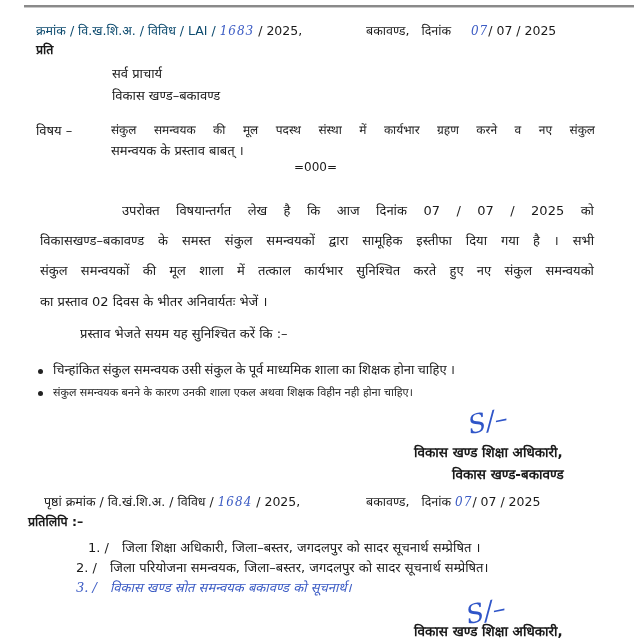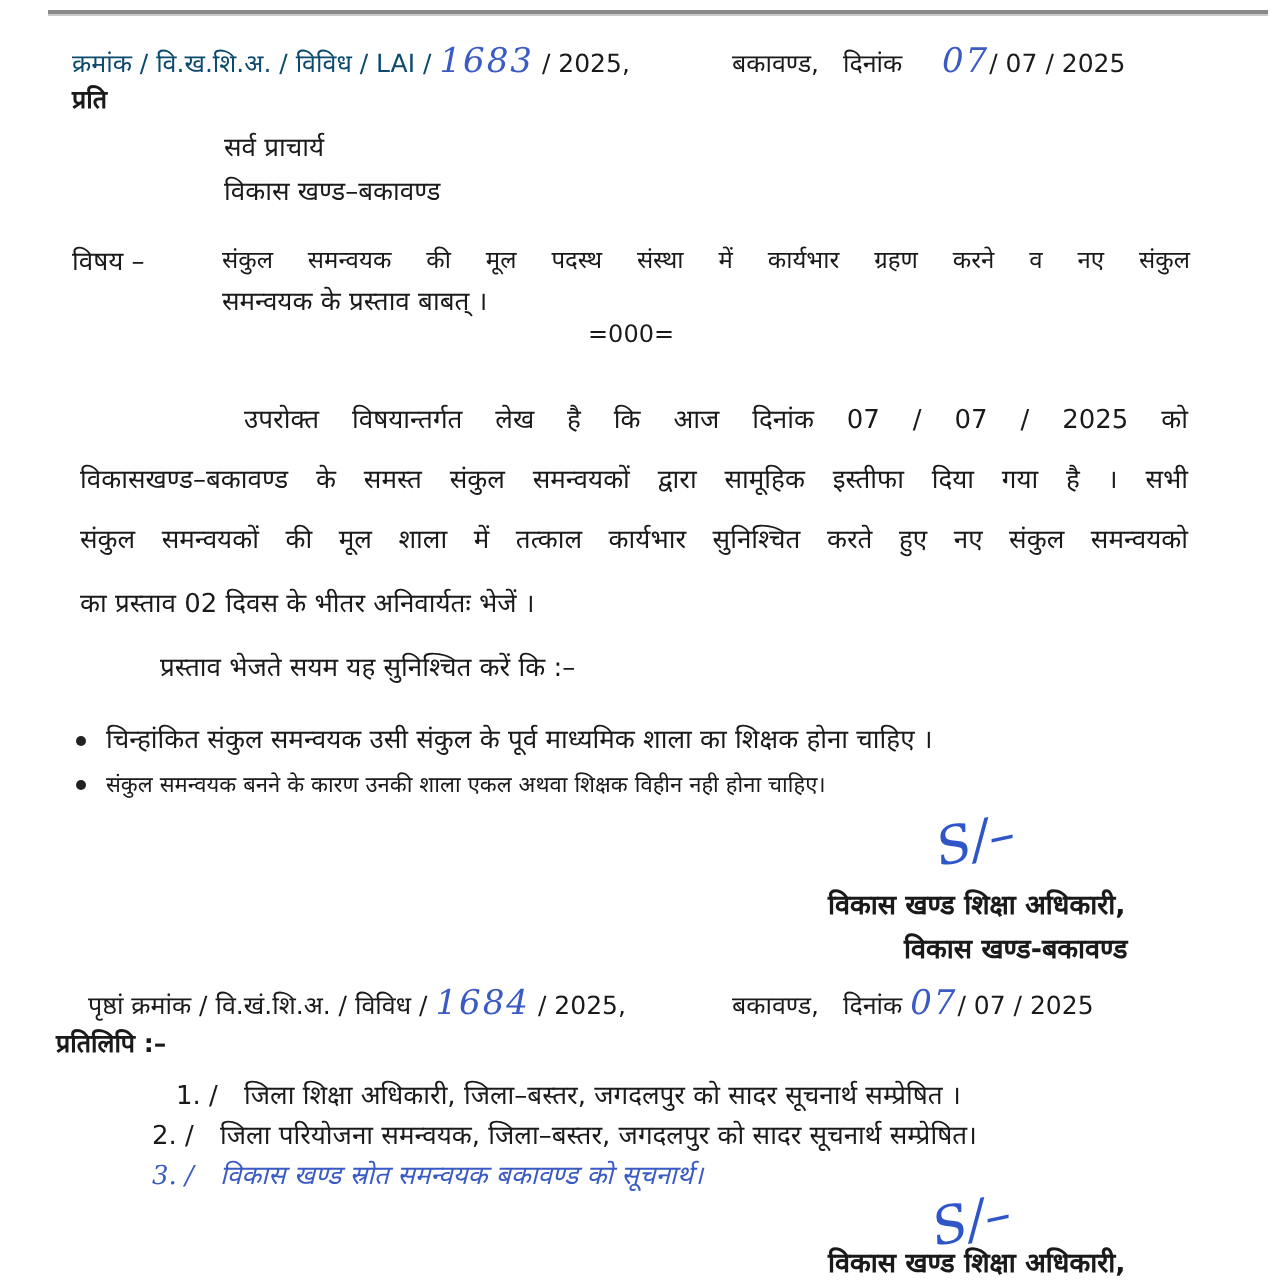--- a/index.html
+++ b/index.html
@@ -12,21 +12,21 @@
   }
   .page { position: absolute; left: 0; top: 0; width: 637px; height: 641px; }
   .top-rule {
     position: absolute; left: 24px; top: 5px; width: 610px; height: 2px;
     background: #8a8a8a; border-bottom: 1px solid #c9c9c9;
   }
   .abs { position: absolute; white-space: nowrap; }
   .t { font-size: 12.5px; line-height: 16px; }
   .faint { color: #0c4a6e; }
   .hand { color: #3b5bc4; font-style: italic; font-family: "DejaVu Serif", serif; }
-  .hand-num { font-size: 17px; letter-spacing: 1px; }
+  .hand-num { font-size: 12px; letter-spacing: 1px; }
   .body-line { position: absolute; left: 40px; width: 554px; font-size: 13px; line-height: 18px; text-align: justify; text-align-last: justify; white-space: nowrap; }
   .bullet-dot { display: inline-block; width: 5px; height: 5px; border-radius: 50%; background: #222; margin-right: 10px; vertical-align: middle; }
   .sig {
     position: absolute; color: #2f55c8; font-family: "DejaVu Serif", serif;
     font-style: italic; font-size: 26px; transform: rotate(-12deg);
   }
 </style>
 </head>
 <body>
 
@@ -55,21 +55,21 @@
 
   <div class="abs" style="left:294px; top:160px; font-size:12px;">=000=</div>
 
   <div class="body-line" style="top:202px; left:122px; width:472px;">उपरोक्त विषयान्तर्गत लेख है कि आज दिनांक 07 / 07 / 2025 को</div>
   <div class="body-line" style="top:232px;">विकासखण्ड–बकावण्ड के समस्त संकुल समन्वयकों द्वारा सामूहिक इस्तीफा दिया गया है । सभी</div>
   <div class="body-line" style="top:262px;">संकुल समन्वयकों की मूल शाला में तत्काल कार्यभार सुनिश्चित करते हुए नए संकुल समन्वयको</div>
   <div class="abs" style="left:40px; top:292px; font-size:13px;">का प्रस्ताव 02 दिवस के भीतर अनिवार्यतः भेजें ।</div>
 
   <div class="abs" style="left:80px; top:324px; font-size:13px;">प्रस्ताव भेजते सयम यह सुनिश्चित करें कि :–</div>
 
-  <div class="abs" style="left:38px; top:360px; font-size:13px;">
+  <div class="abs" style="left:38px; top:360px; font-size:13px;font-family:Liberation Serif, serif;">
     <span class="bullet-dot"></span><span>चिन्हांकित संकुल समन्वयक उसी संकुल के पूर्व माध्यमिक शाला का शिक्षक होना चाहिए ।</span>
   </div>
   <div class="abs" style="left:38px; top:384px; font-size:11px;">
     <span class="bullet-dot"></span><span>संकुल समन्वयक बनने के कारण उनकी शाला एकल अथवा शिक्षक विहीन नही होना चाहिए।</span>
   </div>
 
   <div class="sig" style="left:468px; top:406px;">S/–</div>
   <div class="abs" style="left:414px; top:443px; font-size:13.5px; font-weight:bold;">विकास खण्ड शिक्षा अधिकारी,</div>
   <div class="abs" style="left:420px; top:465px; font-size:13.5px; font-weight:bold;padding-left:32px;">विकास खण्ड-बकावण्ड</div>
 

